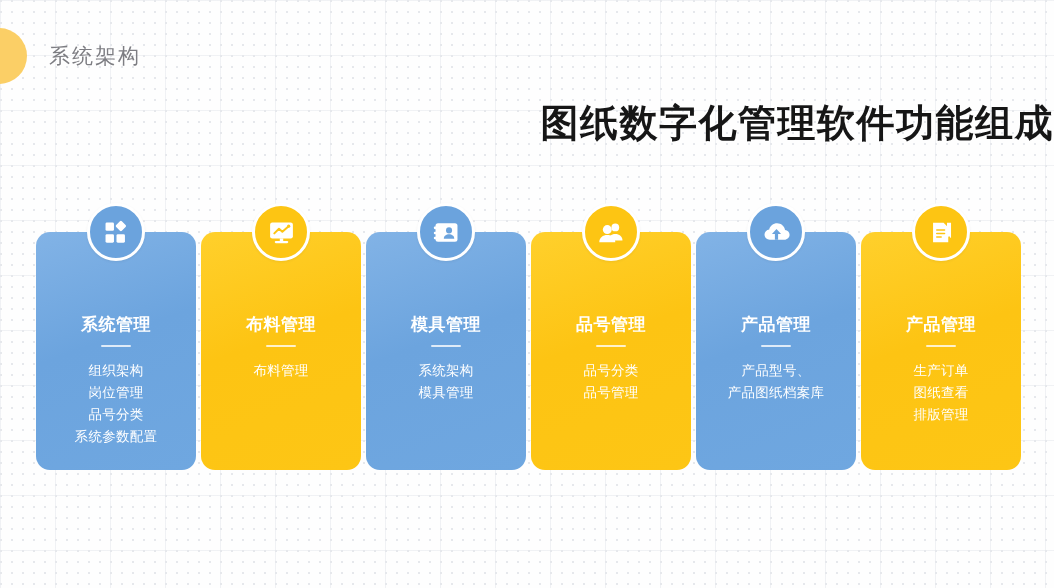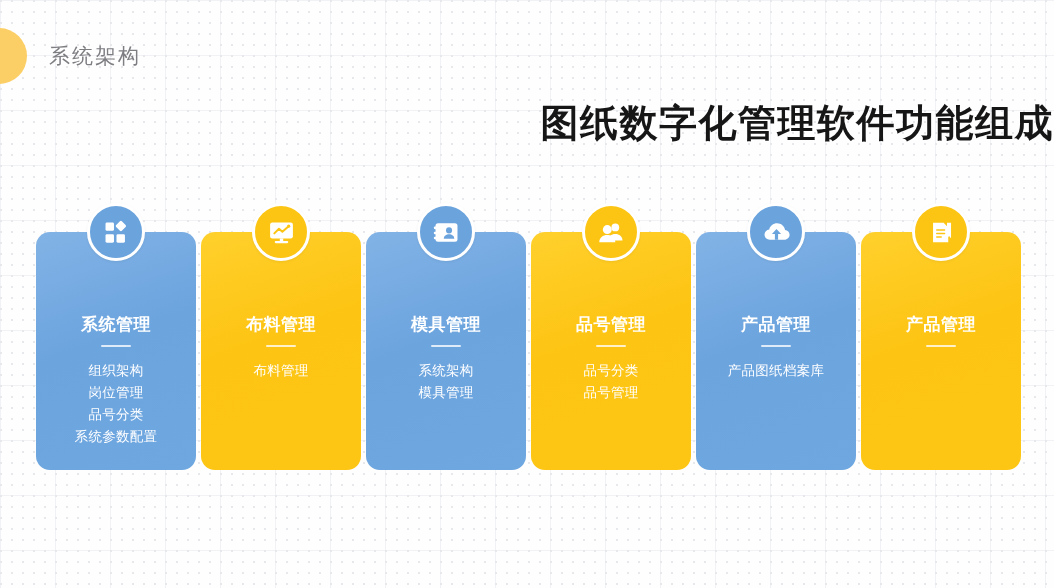--- a/index.html
+++ b/index.html
@@ -255,34 +255,40 @@
         <div class="card-badge">
           <svg viewBox="0 0 32 32" fill="#fff">
             <path d="M8.2 24.5c-3.6 0-6.4-2.7-6.4-6.1 0-3.1 2.4-5.7 5.6-6.1.9-4.2 4.8-7.3 9.3-7.3 4.8 0 8.8 3.4 9.4 7.9 3.1.3 5.4 2.7 5.4 5.7 0 3.2-2.8 5.9-6.2 5.9z"></path>
             <path d="M16 11.8l5.4 6.1h-3.5v6.6h-3.8v-6.6h-3.5z" fill="#6ba3dd"></path>
           </svg>
         </div>
         <div class="card-body">
           <div class="card-title">产品管理</div>
           <div class="card-divider"></div>
           <div class="card-items">
+            <div>产品型号、</div>
             <div>产品图纸档案库</div>
           </div>
         </div>
       </div>
       <div class="card-wrap theme-yellow">
         <div class="card-badge">
           <svg viewBox="0 0 32 32" fill="#fff">
             <path d="M6 4.5h12.5l5.5 5.5v17.5H6z" rx="2"></path>
             <rect x="9.5" y="12" width="11" height="1.9" rx="0.95" fill="#fdc513"></rect>
             <rect x="9.5" y="16.2" width="11" height="1.9" rx="0.95" fill="#fdc513"></rect>
             <rect x="9.5" y="20.4" width="7" height="1.9" rx="0.95" fill="#fdc513"></rect>
             <path d="M22.5 4.5h4.8v18.2l-2.4-2.6-2.4 2.6z"></path>
           </svg>
         </div>
         <div class="card-body">
           <div class="card-title">产品管理</div>
           <div class="card-divider"></div>
+          <div class="card-items">
+            <div>生产订单</div>
+            <div>图纸查看</div>
+            <div>排版管理</div>
+          </div>
         </div>
       </div>
     </div>
 
 </div>
 
 </body></html>

